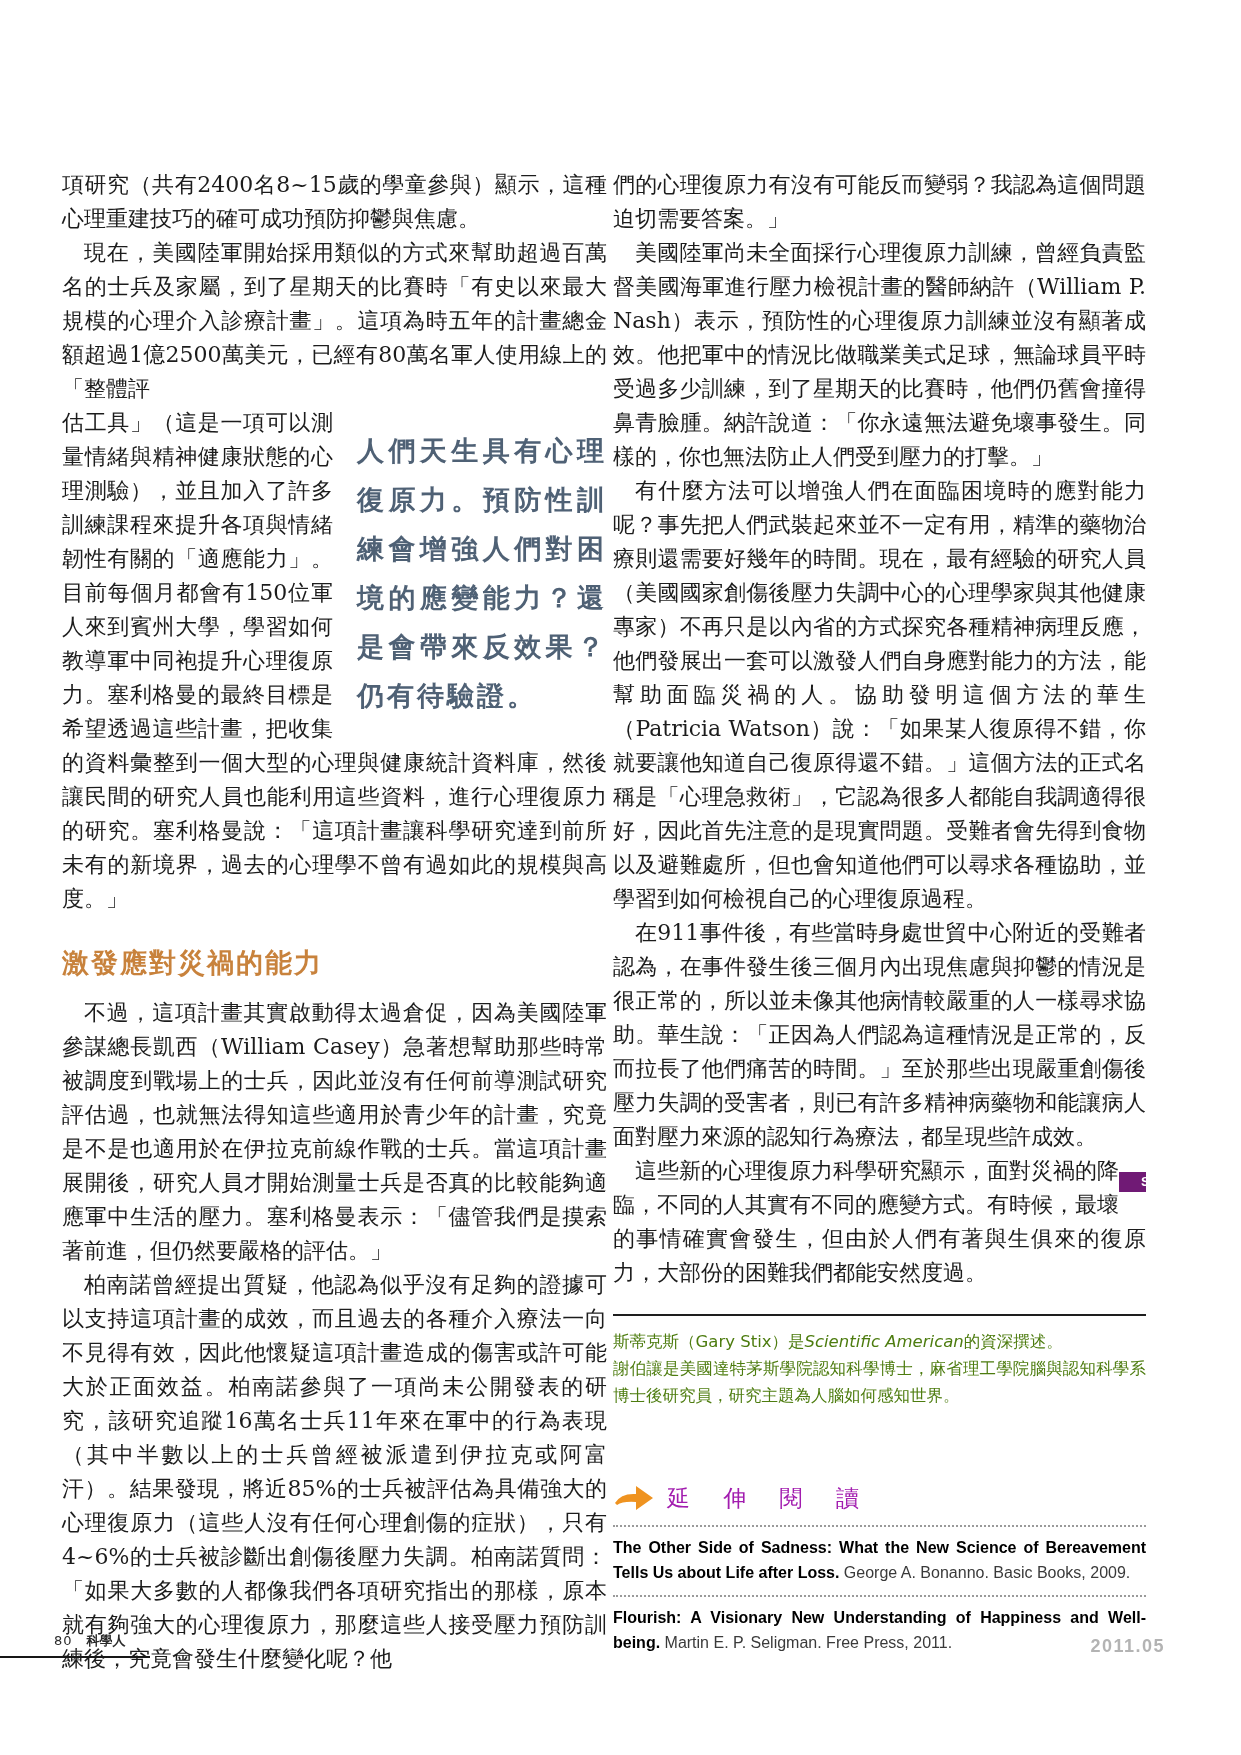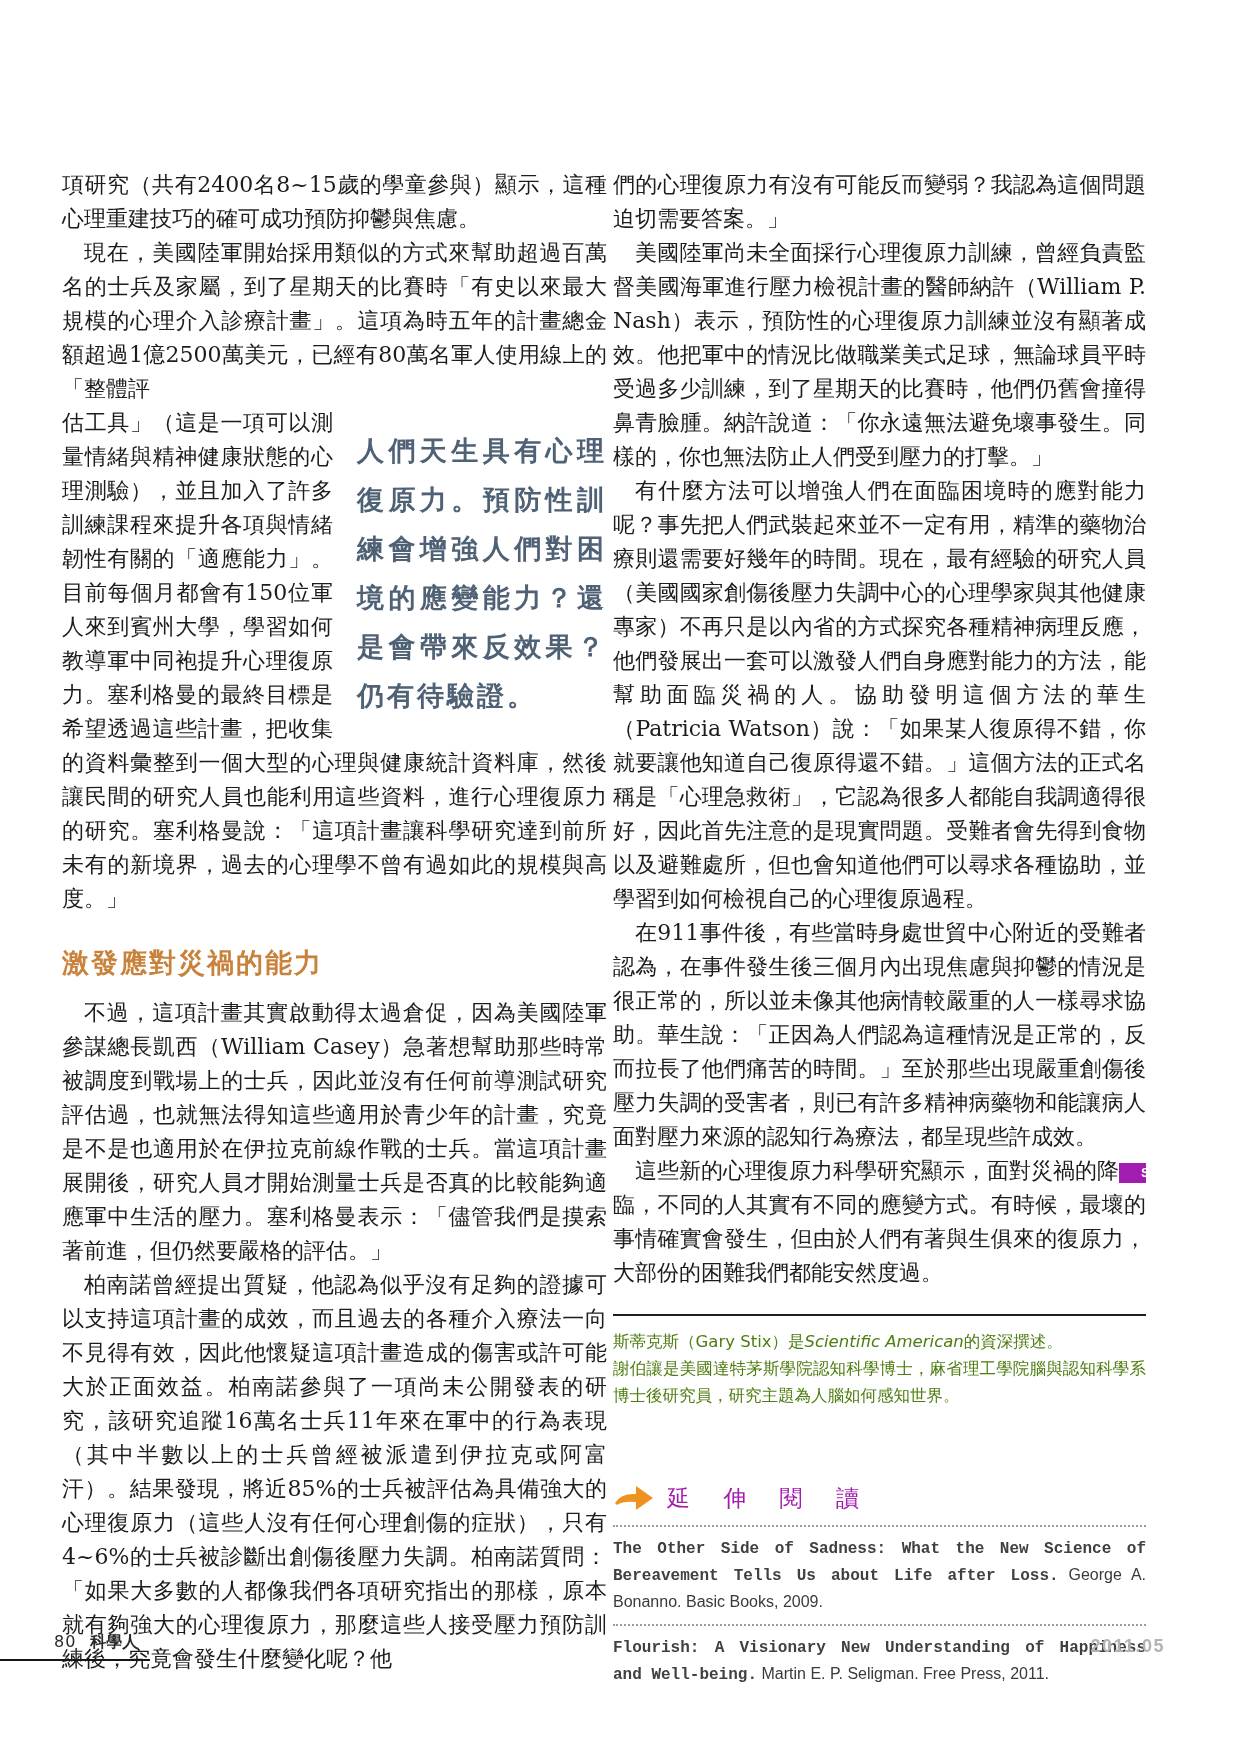--- a/index.html
+++ b/index.html
@@ -20,22 +20,22 @@
     font-size:27px;line-height:49px;letter-spacing:3px;
     font-weight:bold;color:#4f6175;text-align:justify;
   }
   .section-heading{
     clear:both;
     font-family:"DejaVu Sans","Liberation Sans",sans-serif;
     font-size:27px;font-weight:bold;color:#c8823c;
     letter-spacing:2px;margin:30px 0 16px 0;line-height:34px;
   }
   .sa-logo{
-    float:right;width:27px;height:20px;margin-top:9px;
-    background:#a21caf;color:#ffffff;
+    float:right;width:27px;height:20px;margin-top:18px;
+    background:#701a75;color:#ffffff;
     font-family:"Liberation Sans",sans-serif;font-weight:bold;
     font-size:13px;line-height:20px;text-align:center;letter-spacing:0;
   }
   .credits-divider{
     clear:both;border:0;border-top:2px solid #1e1e1e;margin:24px 0 12px 0;
   }
   .credit{
     font-family:"DejaVu Sans","Liberation Sans",sans-serif;
     font-size:16.5px;line-height:27px;color:#4d7c0f;text-align:justify;
     margin:0 0 9px 0;
@@ -48,26 +48,26 @@
     font-size:23px;color:#a21caf;letter-spacing:13px;line-height:30px;
   }
   .fr-arrow{flex:0 0 auto;margin-right:12px;display:inline-flex;}
   .fr-list{margin-top:12px;border-top:2px dotted #9a9a9a;}
   .fr-item{
     font-family:"Liberation Sans","DejaVu Sans",sans-serif;
     font-size:16px;line-height:25px;color:#3a3a3a;
     padding:8px 0 10px 0;border-bottom:2px dotted #9a9a9a;
   }
   .fr-item:last-child{border-bottom:0;}
-  .fr-item .t{font-weight:bold;color:#404040;font-family:Liberation Mono, monospace;}
+  .fr-item .t{font-weight:bold;color:#000000;}
   .footer-left{
     position:absolute;left:0;top:1632px;width:150px;box-sizing:border-box;
     padding:0 0 6px 54px;border-bottom:2px solid #161616;
     font-family:"DejaVu Sans","Liberation Sans",sans-serif;
-    font-size:16px;color:#2a2a2a;
+    font-size:13px;color:#2a2a2a;
   }
   .footer-left .pagenum{letter-spacing:1px;}
   .footer-left .brand{font-weight:bold;margin-left:14px;}
   .footer-right{
     position:absolute;right:76px;top:1636px;
     font-family:"Liberation Sans","DejaVu Sans",sans-serif;
     font-size:18px;letter-spacing:1.5px;color:#b3b3b3;font-weight:bold;
   }
 </style>
 </head>

